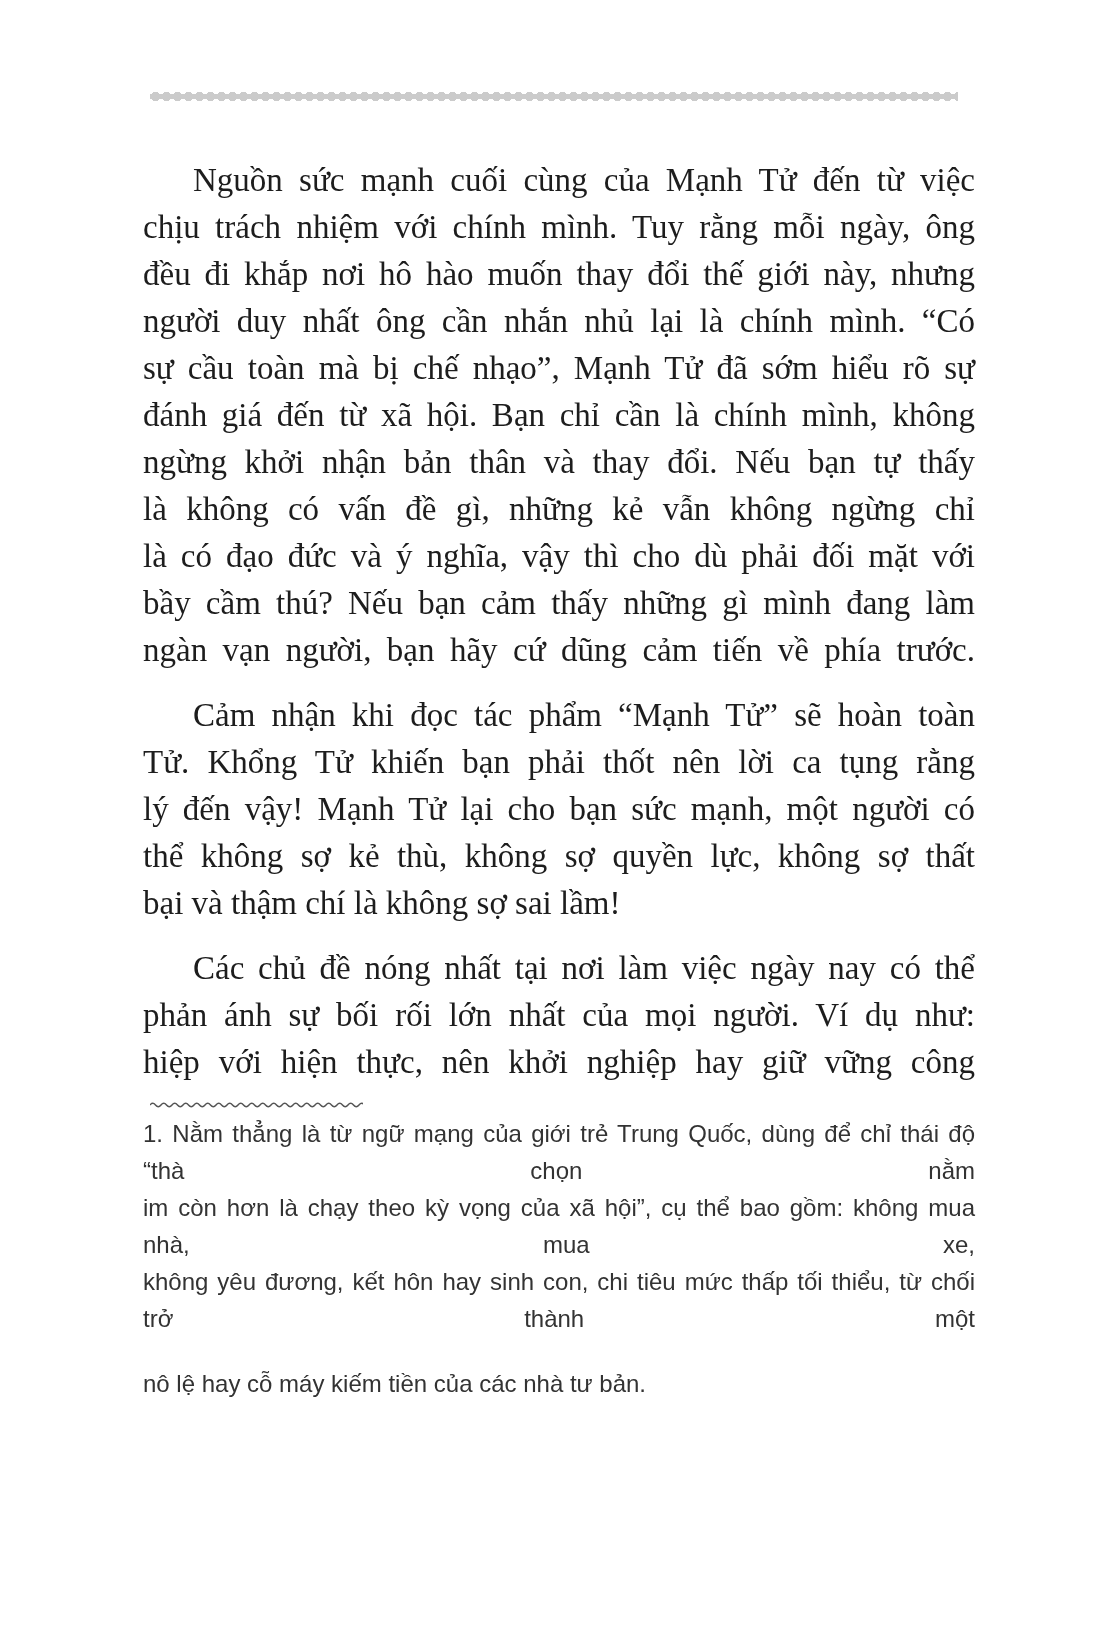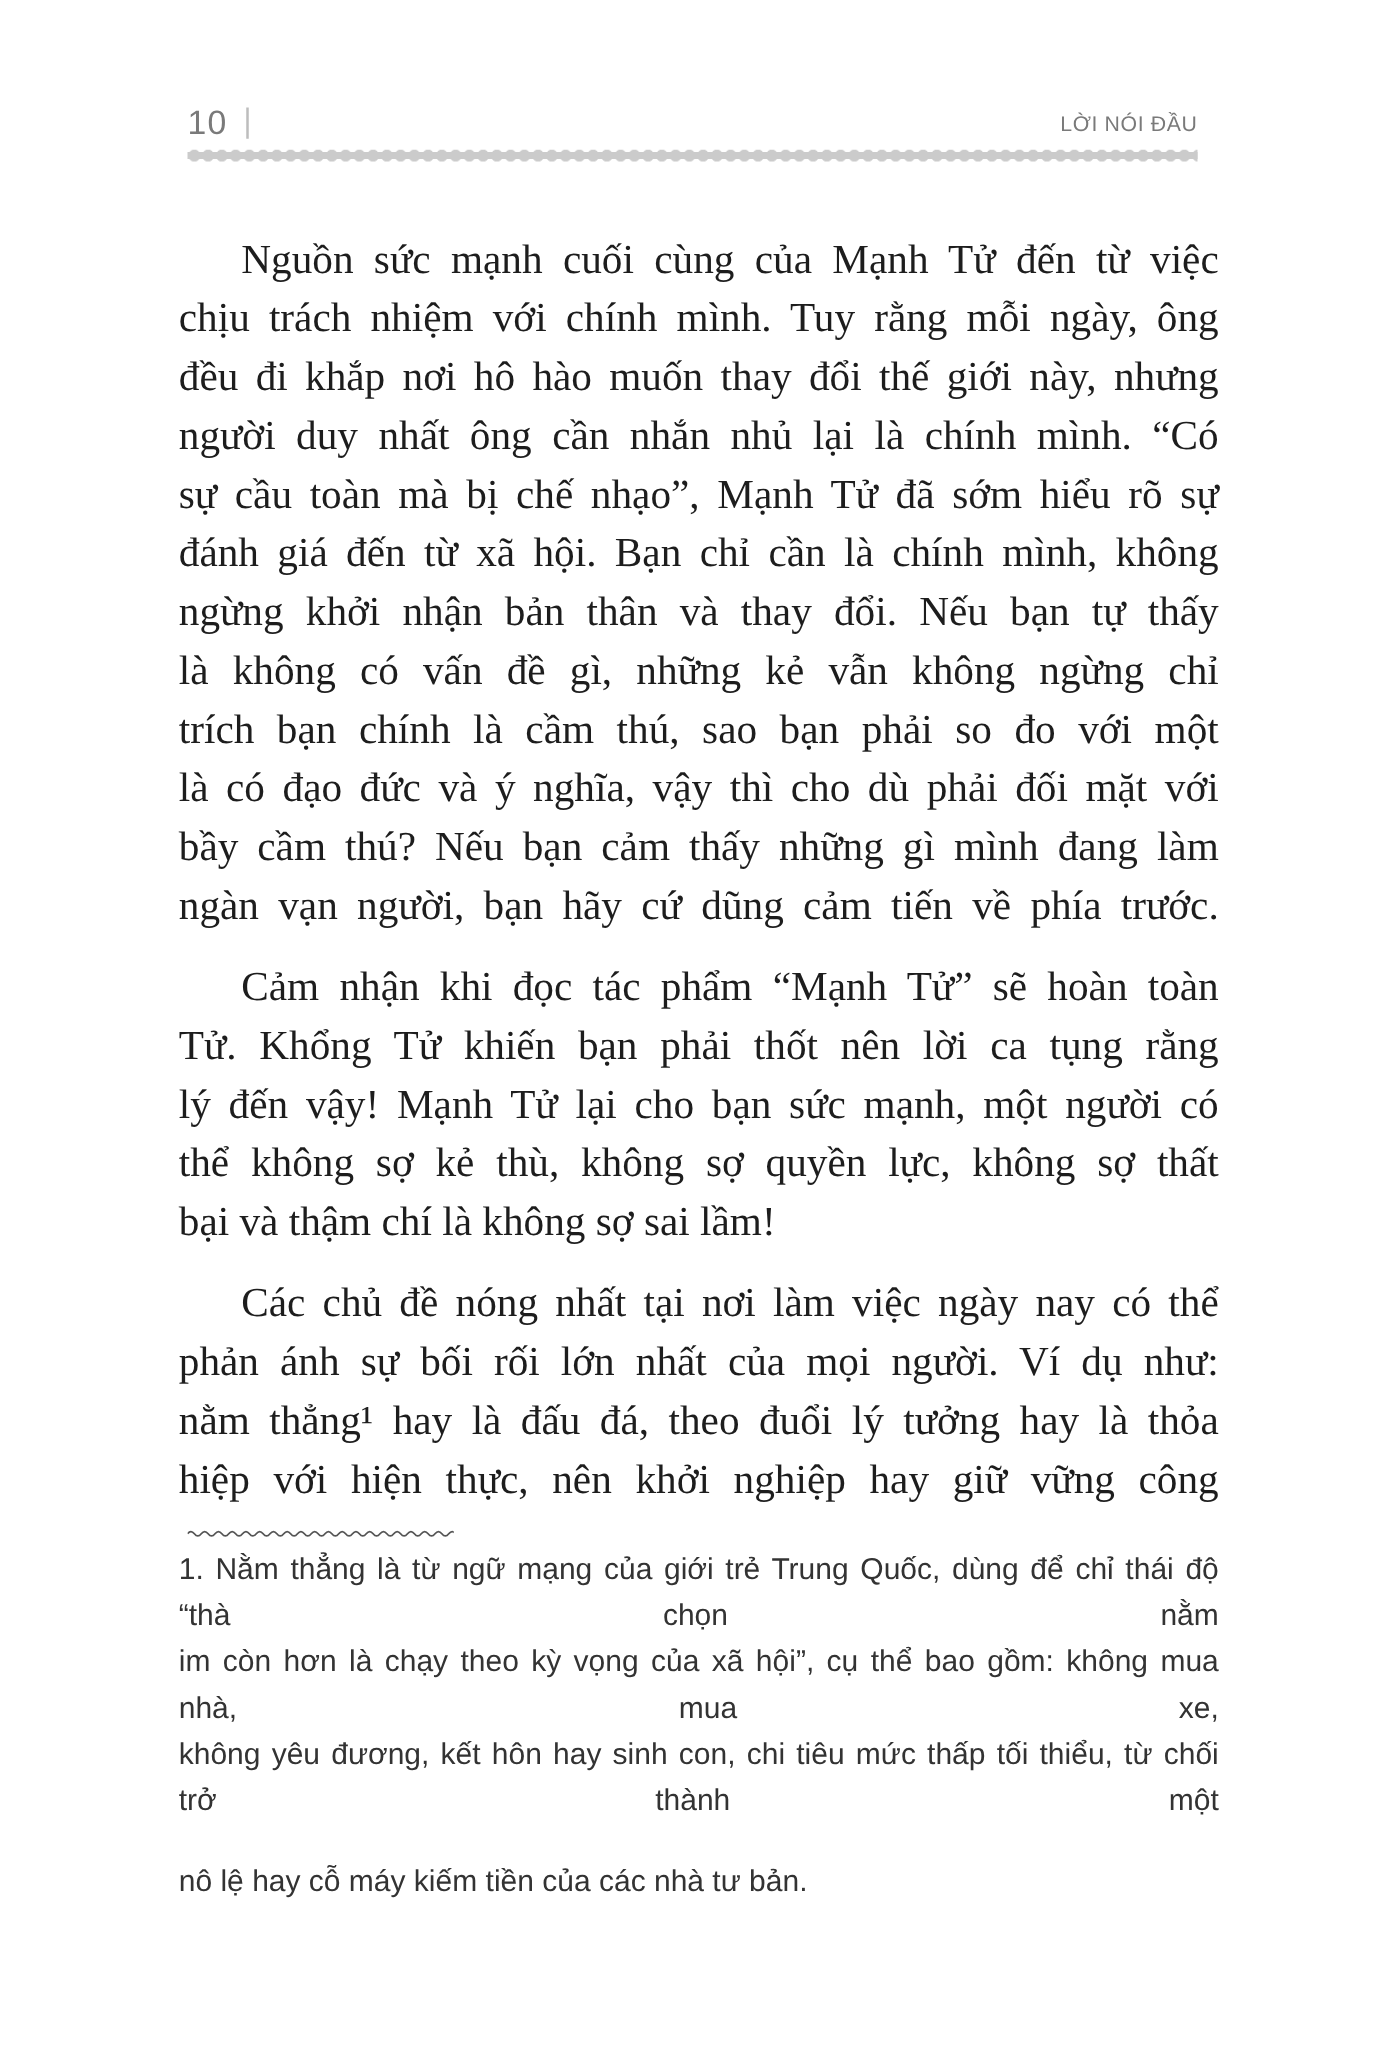--- a/index.html
+++ b/index.html
@@ -69,55 +69,47 @@
     color:var(--footnote);
   }
   .footnote-text .tline{text-align:justify;text-align-last:justify;}
   .footnote-text .tline.nojust{text-align-last:left;margin-top:28px;}
 </style>
 </head>
 <body>
 
 <div class="page">
 
-  <header class="page-header">
-    <div>
-      <span class="page-number">10</span><span class="page-number-divider"></span>
-    </div>
-    <div class="section-title">LỜI NÓI ĐẦU</div>
-  </header>
 
   <div class="deco-band"></div>
 
   <main class="body-text">
     <div class="para">
         <div class="tline">Nguồn sức mạnh cuối cùng của Mạnh Tử đến từ việc</div>
         <div class="tline">chịu trách nhiệm với chính mình. Tuy rằng mỗi ngày, ông</div>
         <div class="tline">đều đi khắp nơi hô hào muốn thay đổi thế giới này, nhưng</div>
         <div class="tline">người duy nhất ông cần nhắn nhủ lại là chính mình. “Có</div>
         <div class="tline">sự cầu toàn mà bị chế nhạo”, Mạnh Tử đã sớm hiểu rõ sự</div>
         <div class="tline">đánh giá đến từ xã hội. Bạn chỉ cần là chính mình, không</div>
         <div class="tline">ngừng khởi nhận bản thân và thay đổi. Nếu bạn tự thấy</div>
         <div class="tline">là không có vấn đề gì, những kẻ vẫn không ngừng chỉ</div>
-        <div class="tline">trích bạn chính là cầm thú, sao bạn phải so đo với một</div>
         <div class="tline">là có đạo đức và ý nghĩa, vậy thì cho dù phải đối mặt với</div>
         <div class="tline">bầy cầm thú? Nếu bạn cảm thấy những gì mình đang làm</div>
         <div class="tline">ngàn vạn người, bạn hãy cứ dũng cảm tiến về phía trước.</div>
       </div>
     <div class="para">
         <div class="tline">Cảm nhận khi đọc tác phẩm “Mạnh Tử” sẽ hoàn toàn</div>
         <div class="tline">Tử. Khổng Tử khiến bạn phải thốt nên lời ca tụng rằng</div>
         <div class="tline">lý đến vậy! Mạnh Tử lại cho bạn sức mạnh, một người có</div>
         <div class="tline">thể không sợ kẻ thù, không sợ quyền lực, không sợ thất</div>
         <div class="tline nojust">bại và thậm chí là không sợ sai lầm!</div>
       </div>
     <div class="para">
         <div class="tline">Các chủ đề nóng nhất tại nơi làm việc ngày nay có thể</div>
         <div class="tline">phản ánh sự bối rối lớn nhất của mọi người. Ví dụ như:</div>
-        <div class="tline">nằm thẳng¹ hay là đấu đá, theo đuổi lý tưởng hay là thỏa</div>
         <div class="tline">hiệp với hiện thực, nên khởi nghiệp hay giữ vững công</div>
       </div>
   </main>
 
   <footer class="footnote">
     <svg class="wave" width="213" height="9" viewBox="0 0 213 9" aria-hidden="true">
       <path fill="none" stroke-width="1.4" d="M0 5 Q2.75 1.5 5.5 5 T11 5 T16.5 5 T22 5 T27.5 5 T33 5 T38.5 5 T44 5 T49.5 5 T55 5 T60.5 5 T66 5 T71.5 5 T77 5 T82.5 5 T88 5 T93.5 5 T99 5 T104.5 5 T110 5 T115.5 5 T121 5 T126.5 5 T132 5 T137.5 5 T143 5 T148.5 5 T154 5 T159.5 5 T165 5 T170.5 5 T176 5 T181.5 5 T187 5 T192.5 5 T198 5 T203.5 5 T209 5 T214.5 5"></path>
     </svg>
     <div class="footnote-text">
         <div class="tline">1. Nằm thẳng là từ ngữ mạng của giới trẻ Trung Quốc, dùng để chỉ thái độ “thà chọn nằm</div>

